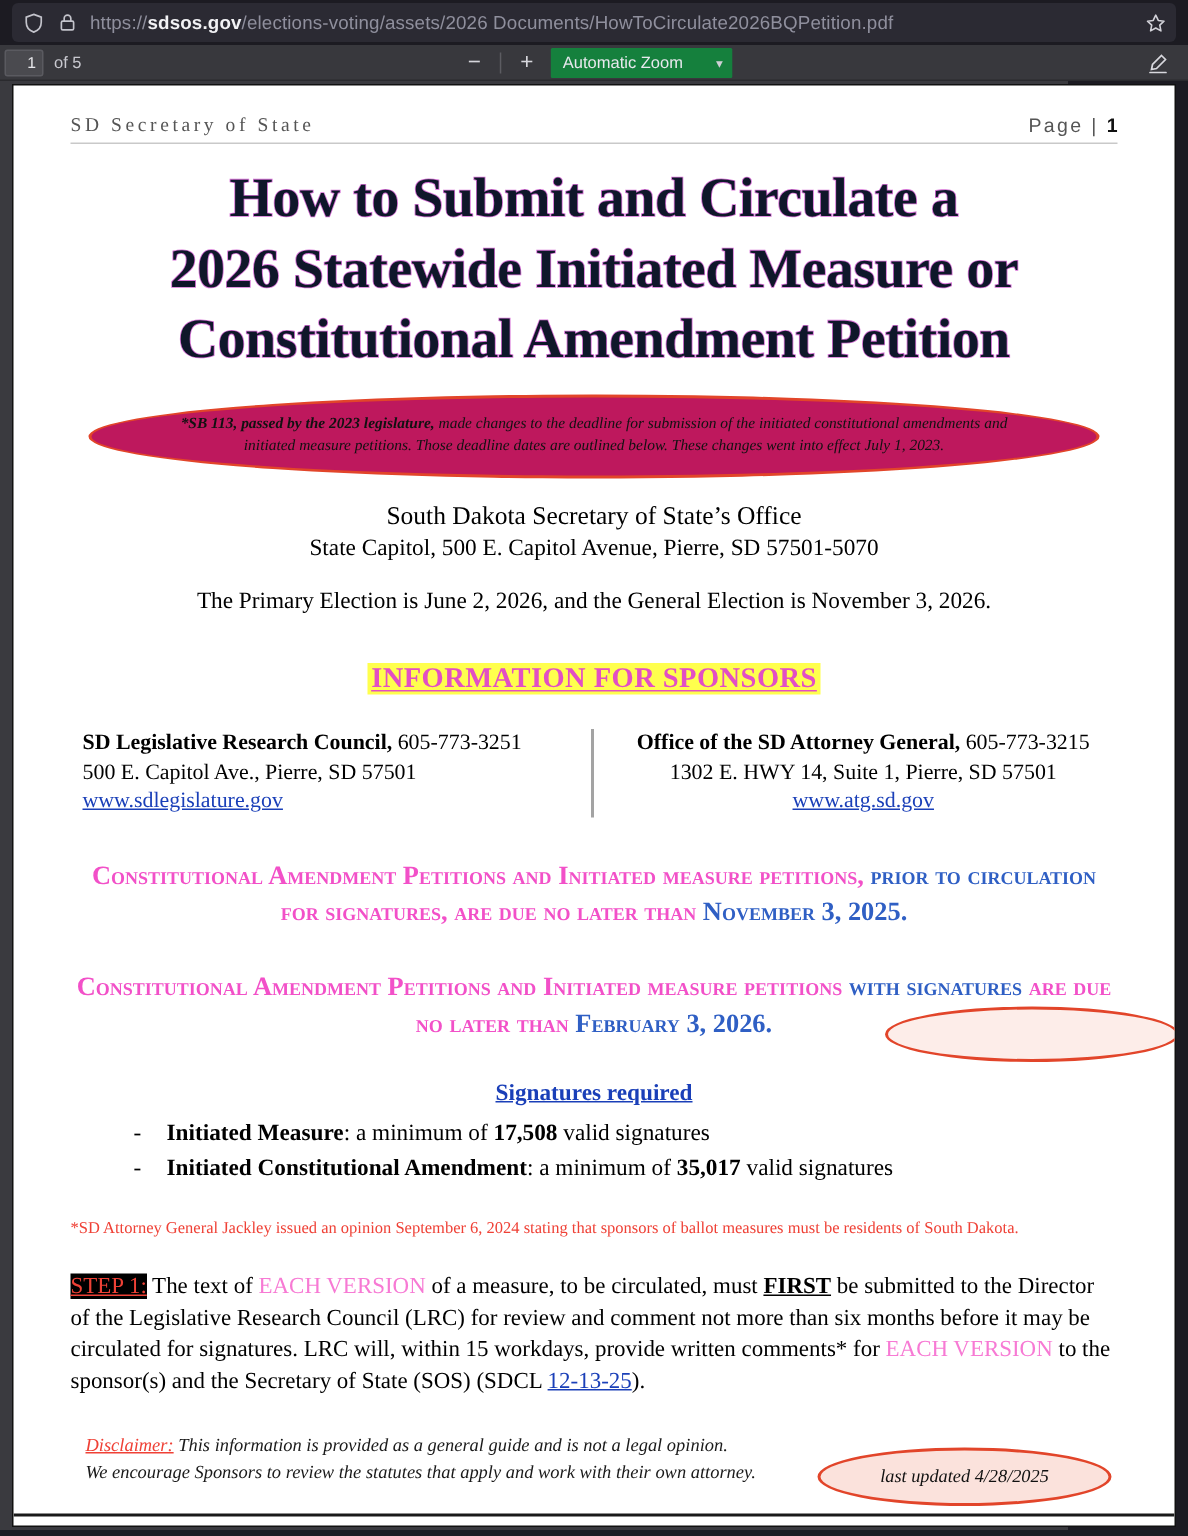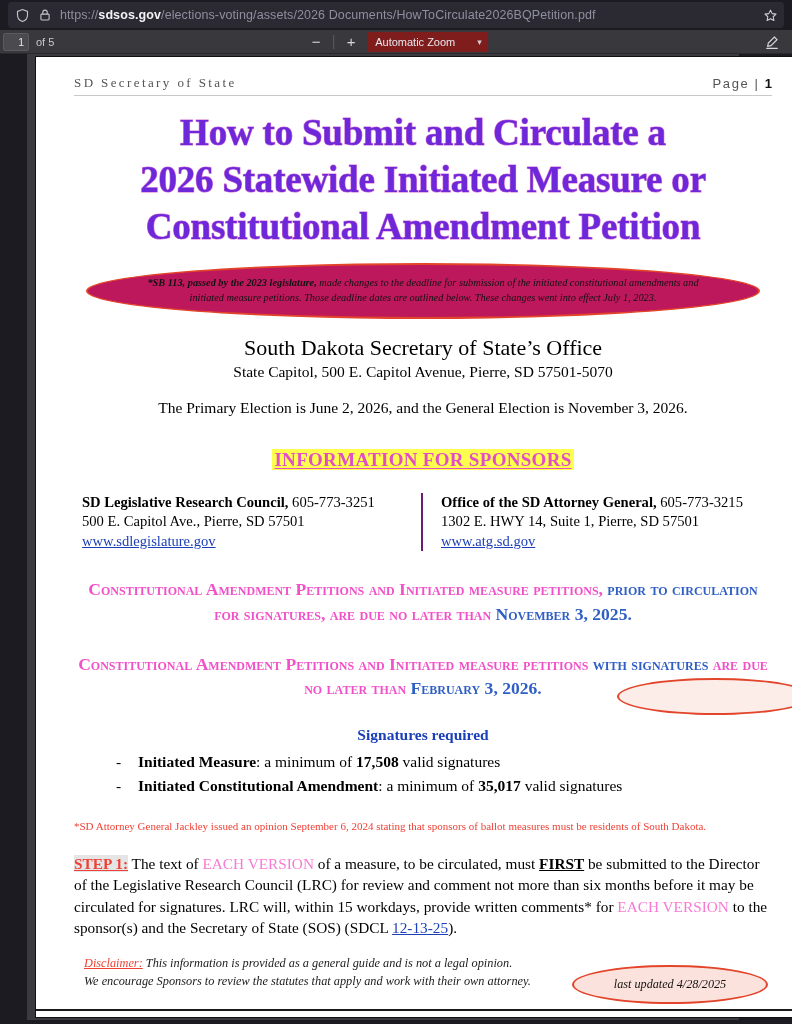--- a/index.html
+++ b/index.html
@@ -88,21 +88,21 @@
     color: #d6d6dc;
     font-size: 15px;
     display: flex; align-items: center; justify-content: center;
     line-height: 1;
   }
   .vdiv {
     width: 1px; height: 14px; background: #5c5c62; margin: 0 5px;
   }
   #zoom-select {
     height: 20px;
-    background: #7f1d1d;
+    background: #15803d;
     color: #e8e8ee;
     font-size: 11px;
     display: flex; align-items: center;
     padding: 0 6px 0 8px;
     gap: 22px;
     border-radius: 1px;
     margin-left: 4px;
   }
   #zoom-select .chev { font-size: 9px; color:#cfcfd6; }
   #editor-btn {
@@ -112,21 +112,20 @@
     display:flex; align-items:center; justify-content:center;
   }
 
   
   #viewer-area {
     width: 712px;
     height: 966px;
     background: #3a3a3f;
     padding-left: 8px;
     padding-top: 2px;
-    margin-left: 27px;
   }
   #pdf-page {
     width: 776px;
     height: 962px;
     background: #ffffff;
     border: 1px solid #111;
     position: relative;
     padding: 18px 36px 0 36px;
     font-family: "Liberation Serif", serif;
     color: #000;
@@ -157,21 +156,21 @@
   #hdr-right b { color: #111; font-weight: 700; letter-spacing: 0; }
 
   
   #doc-title {
     text-align: center;
     margin-top: 14px;
     font-family: "Liberation Serif", serif;
     font-weight: 700;
     font-size: 37px;
     line-height: 1.27;
-    color: #6d28d9;
+    color: #0f172a;
     -webkit-text-stroke: 1.1px #d673d6;
     paint-order: stroke fill;
     letter-spacing: -0.2px;
   }
   #doc-title .tline { display: block; }
 
   
   #sb-note-wrap {
     margin-top: 12px;
     display: flex;
@@ -193,21 +192,21 @@
   #sb-note b { font-weight: 700; font-style: italic; }
 
   
   #office-block {
     text-align: center;
     margin-top: 14px;
     font-family: "Liberation Serif", serif;
     font-size: 15.5px;
     line-height: 1.32;
   }
-  #office-block .oname { font-size: 22px; }
+  #office-block .oname { font-size: 17px; }
   a.docl {
     color: #1a3fb8;
     text-decoration: underline;
   }
   #election-line {
     text-align: center;
     margin-top: 16px;
     font-family: "Liberation Serif", serif;
     font-size: 15.5px;
   }
@@ -233,21 +232,21 @@
   #contacts {
     display: flex;
     margin-top: 22px;
     padding: 0 10px;
     font-family: "Liberation Serif", serif;
     font-size: 14.6px;
     line-height: 1.34;
   }
   #contacts .col { flex: 1; }
   #contacts .col.left { padding-right: 16px; }
-  #contacts .col.right { padding-left: 18px; border-left: 2px solid #701a75; }
+  #contacts .col.right { padding-left: 18px; border-left: 2px solid #a3a3a3; text-align: center; }
   #contacts b { font-weight: 700; }
 
   
   .deadline {
     text-align: center;
     margin-top: 26px;
     font-family: "Liberation Serif", serif;
     font-weight: 700;
     font-size: 17.6px;
     line-height: 1.38;
@@ -270,21 +269,21 @@
     pointer-events: none;
   }
 
   
   #sig-heading {
     text-align: center;
     margin-top: 26px;
     font-family: "Liberation Serif", serif;
     font-size: 15.5px;
   }
-  #sig-heading span { color: #1a3fb8; font-weight: 700; }
+  #sig-heading span { color: #1a3fb8; text-decoration: underline; font-weight: 700; }
   #sig-list {
     margin: 6px 0 0 0;
     padding: 0;
     list-style: none;
     font-family: "Liberation Serif", serif;
     font-size: 15.5px;
     line-height: 1.5;
   }
   #sig-list li {
     padding-left: 66px;
@@ -308,23 +307,23 @@
 
   
   #step1 {
     margin-top: 20px;
     font-family: "Liberation Serif", serif;
     font-size: 15.3px;
     line-height: 1.38;
     padding: 0 2px;
   }
   #step1 .steplabel {
-    background: #e5e5e5;
+    background: #000000;
     color: #ef4136;
-    font-weight: 700;
+    font-weight: 400;
     text-decoration: underline;
   }
   #step1 .pink { color: #f77ad4; }
   #step1 .first { font-weight: 700; text-decoration: underline; }
 
   
   #disclaimer-wrap {
     position: absolute;
     left: 48px;
     bottom: 26px;

